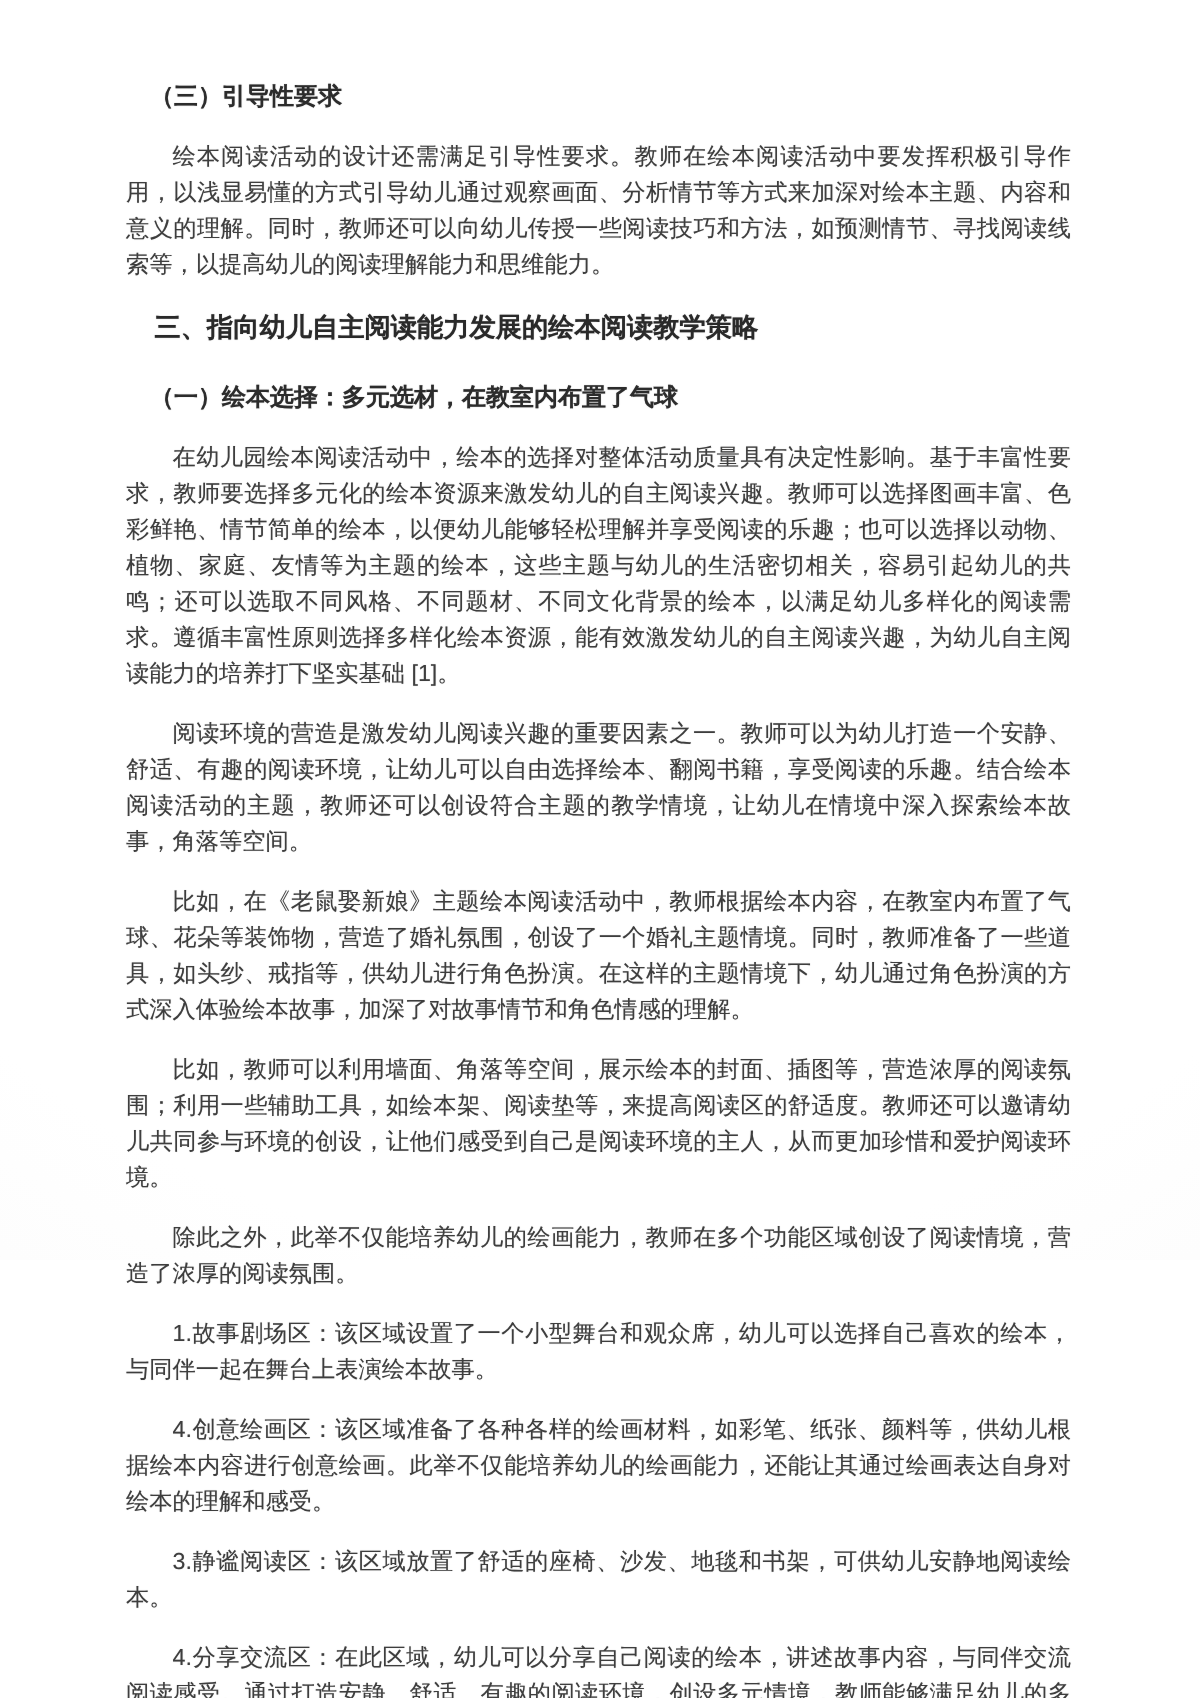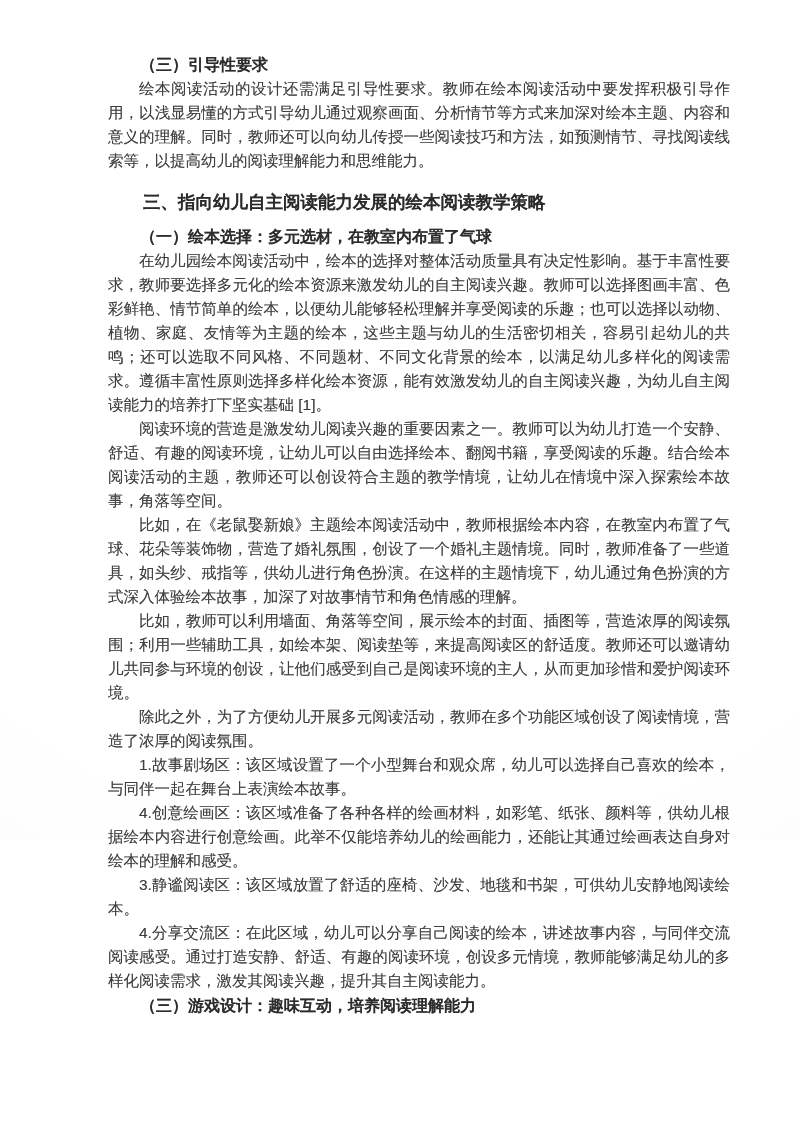--- a/index.html
+++ b/index.html
@@ -11,48 +11,48 @@
     width: 800px;
     height: 1132px;
     overflow: hidden;
     font-family: "Liberation Sans", sans-serif;
   }
   .page {
     position: relative;
     width: 800px;
     height: 840px;
     box-sizing: border-box;
-    padding: 52px 70px 0 108px;
+    padding: 52px 70px 0 68px;
     background:
       radial-gradient(ellipse 120% 100% at 50% 40%, #ffffff 60%, #fbfbfb 85%, #f6f6f6 100%);
     color: #3d3d3d;
   }
   .content {
     width: 100%;
   }
   .para {
-    margin: 0;
+    margin: 16px;
     font-size: 15.5px;
     line-height: 24px;
     text-align: justify;
     text-indent: 2em;
     color: #3e3e3e;
     text-shadow: 0 0 0.6px rgba(70,70,70,0.45);
   }
   .sub-heading {
     margin: 0;
     font-size: 16px;
     font-weight: 700;
     line-height: 25px;
     text-indent: 2em;
     color: #2c2c2c;
     text-shadow: 0 0 0.6px rgba(40,40,40,0.5);
   }
   .section-heading {
-    margin: 16px 0 9px 0;
+    margin: 16px 0 22px 0;
     font-size: 17.5px;
     font-weight: 700;
     line-height: 26px;
     text-indent: 2em;
     color: #2a2a2a;
     text-shadow: 0 0 0.6px rgba(40,40,40,0.5);
   }
   .first {
     margin-top: 0;
   }
@@ -67,21 +67,21 @@
     <p class="para">绘本阅读活动的设计还需满足引导性要求。教师在绘本阅读活动中要发挥积极引导作用，以浅显易懂的方式引导幼儿通过观察画面、分析情节等方式来加深对绘本主题、内容和意义的理解。同时，教师还可以向幼儿传授一些阅读技巧和方法，如预测情节、寻找阅读线索等，以提高幼儿的阅读理解能力和思维能力。</p>
 
     <h2 class="section-heading">三、指向幼儿自主阅读能力发展的绘本阅读教学策略</h2>
 
     <h3 class="sub-heading">（一）绘本选择：多元选材，在教室内布置了气球</h3>
     <p class="para">在幼儿园绘本阅读活动中，绘本的选择对整体活动质量具有决定性影响。基于丰富性要求，教师要选择多元化的绘本资源来激发幼儿的自主阅读兴趣。教师可以选择图画丰富、色彩鲜艳、情节简单的绘本，以便幼儿能够轻松理解并享受阅读的乐趣；也可以选择以动物、植物、家庭、友情等为主题的绘本，这些主题与幼儿的生活密切相关，容易引起幼儿的共鸣；还可以选取不同风格、不同题材、不同文化背景的绘本，以满足幼儿多样化的阅读需求。遵循丰富性原则选择多样化绘本资源，能有效激发幼儿的自主阅读兴趣，为幼儿自主阅读能力的培养打下坚实基础 [1]。</p>
 
     <p class="para">阅读环境的营造是激发幼儿阅读兴趣的重要因素之一。教师可以为幼儿打造一个安静、舒适、有趣的阅读环境，让幼儿可以自由选择绘本、翻阅书籍，享受阅读的乐趣。结合绘本阅读活动的主题，教师还可以创设符合主题的教学情境，让幼儿在情境中深入探索绘本故事，角落等空间。</p>
     <p class="para">比如，在《老鼠娶新娘》主题绘本阅读活动中，教师根据绘本内容，在教室内布置了气球、花朵等装饰物，营造了婚礼氛围，创设了一个婚礼主题情境。同时，教师准备了一些道具，如头纱、戒指等，供幼儿进行角色扮演。在这样的主题情境下，幼儿通过角色扮演的方式深入体验绘本故事，加深了对故事情节和角色情感的理解。</p>
     <p class="para">比如，教师可以利用墙面、角落等空间，展示绘本的封面、插图等，营造浓厚的阅读氛围；利用一些辅助工具，如绘本架、阅读垫等，来提高阅读区的舒适度。教师还可以邀请幼儿共同参与环境的创设，让他们感受到自己是阅读环境的主人，从而更加珍惜和爱护阅读环境。</p>
-    <p class="para">除此之外，为了方便幼儿开展多元阅读活动，教师在多个功能区域创设了阅读情境，营造了浓厚的阅读氛围。</p>
+    <p class="para">除此之外，此举不仅能培养幼儿的绘画能力，教师在多个功能区域创设了阅读情境，营造了浓厚的阅读氛围。</p>
 
     <p class="para">1.故事剧场区：该区域设置了一个小型舞台和观众席，幼儿可以选择自己喜欢的绘本，与同伴一起在舞台上表演绘本故事。</p>
     <p class="para">4.创意绘画区：该区域准备了各种各样的绘画材料，如彩笔、纸张、颜料等，供幼儿根据绘本内容进行创意绘画。此举不仅能培养幼儿的绘画能力，还能让其通过绘画表达自身对绘本的理解和感受。</p>
     <p class="para">3.静谧阅读区：该区域放置了舒适的座椅、沙发、地毯和书架，可供幼儿安静地阅读绘本。</p>
     <p class="para">4.分享交流区：在此区域，幼儿可以分享自己阅读的绘本，讲述故事内容，与同伴交流阅读感受。通过打造安静、舒适、有趣的阅读环境，创设多元情境，教师能够满足幼儿的多样化阅读需求，激发其阅读兴趣，提升其自主阅读能力。</p>
 
     <h3 class="sub-heading">（三）游戏设计：趣味互动，培养阅读理解能力</h3>
 
   </div>
 </div>

